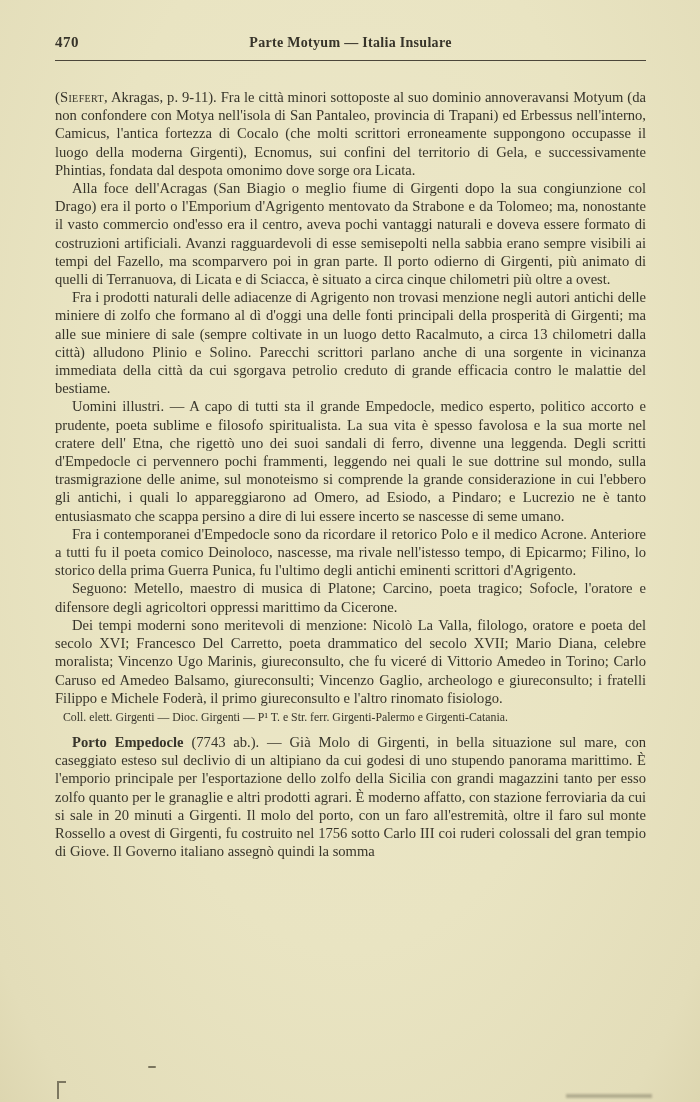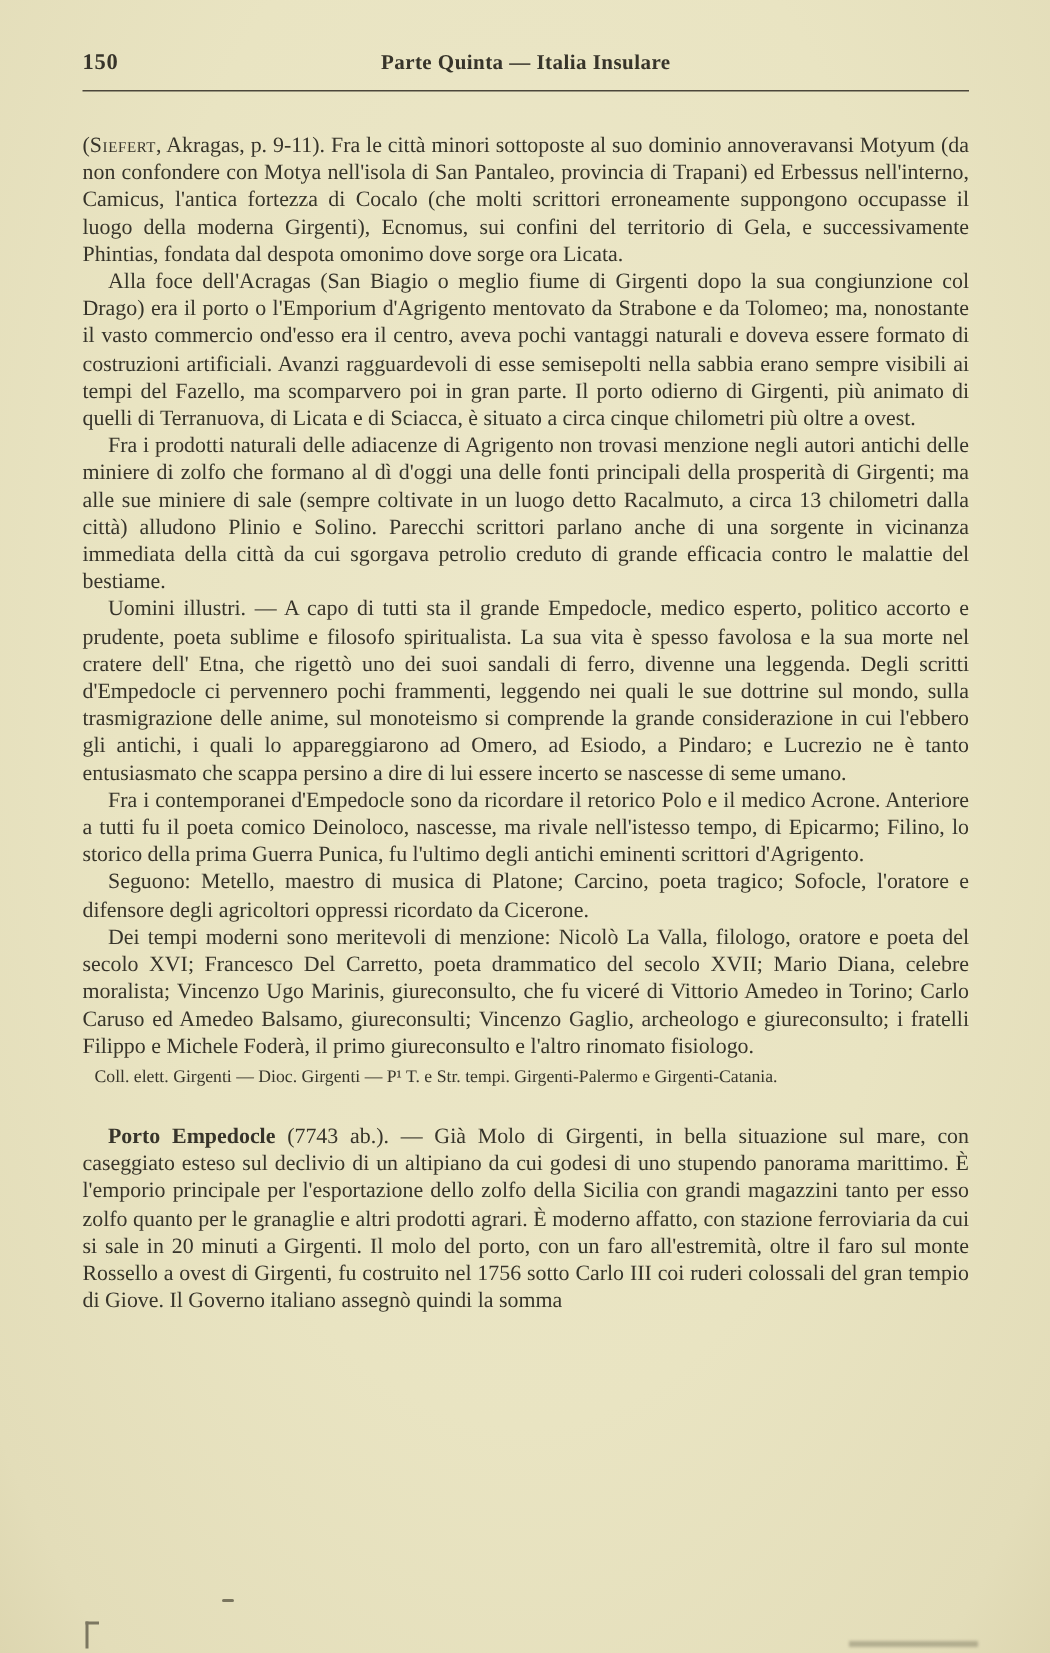--- a/index.html
+++ b/index.html
@@ -33,21 +33,21 @@
     border-top: 1.6px solid #4b463a;
   }
   .text-body {
     position: absolute;
     left: 55px; top: 88px; width: 591px;
     font-size: 14.6px; line-height: 18.2px;
     text-align: justify;
   }
   .para { margin: 0; }
   .para.indent { text-indent: 17px; }
-  .para.gap { margin-top: 24px; }
+  .para.gap { margin-top: 8px; }
   .para.small {
     font-size: 11.8px; line-height: 15px;
     margin-top: 3px;
     text-align: left;
     text-indent: 8px;
   }
   .it { }
   .bd { font-weight: 700; }
   .sc { font-variant: small-caps; letter-spacing: 0.4px; }
   .artifact { position: absolute; background: #55513f; }
@@ -64,34 +64,34 @@
     background: rgba(90, 85, 66, 0.35);
     filter: blur(1px);
   }
 </style>
 </head>
 <body>
 
 <div class="page">
 
   <div class="header">
-    <span class="page-number">150</span>
-    <span class="header-title">Parte Quinta — Italia Insulare</span>
+    <span class="page-number">470</span>
+    <span class="header-title">Parte Motyum — Italia Insulare</span>
   </div>
   <div class="header-rule"></div>
 
   <div class="text-body">
       <p class="para"><span>(</span><span class="sc">Siefert</span><span>, </span><span class="it">Akragas</span><span>, p. 9-11). Fra le città minori sottoposte al suo dominio annoveravansi </span><span class="it">Motyum</span><span> (da non confondere con </span><span class="it">Motya</span><span> nell'isola di San Pantaleo, provincia di Trapani) ed </span><span class="it">Erbessus</span><span> nell'interno, </span><span class="it">Camicus</span><span>, l'antica fortezza di Cocalo (che molti scrittori erroneamente suppongono occupasse il luogo della moderna Girgenti), </span><span class="it">Ecnomus</span><span>, sui confini del territorio di Gela, e successivamente </span><span class="it">Phintias</span><span>, fondata dal despota omonimo dove sorge ora Licata.</span></p>
       <p class="para indent"><span>Alla foce dell'</span><span class="it">Acragas</span><span> (</span><span class="it">San Biagio</span><span> o meglio </span><span class="it">fiume di Girgenti</span><span> dopo la sua congiunzione col </span><span class="it">Drago</span><span>) era il porto o l'</span><span class="it">Emporium</span><span> d'Agrigento mentovato da Strabone e da Tolomeo; ma, nonostante il vasto commercio ond'esso era il centro, aveva pochi vantaggi naturali e doveva essere formato di costruzioni artificiali. Avanzi ragguardevoli di esse semisepolti nella sabbia erano sempre visibili ai tempi del Fazello, ma scomparvero poi in gran parte. Il porto odierno di Girgenti, più animato di quelli di Terranuova, di Licata e di Sciacca, è situato a circa cinque chilometri più oltre a ovest.</span></p>
       <p class="para indent"><span>Fra i prodotti naturali delle adiacenze di Agrigento non trovasi menzione negli autori antichi delle miniere di zolfo che formano al dì d'oggi una delle fonti principali della prosperità di Girgenti; ma alle sue miniere di sale (sempre coltivate in un luogo detto </span><span class="it">Racalmuto</span><span>, a circa 13 chilometri dalla città) alludono Plinio e Solino. Parecchi scrittori parlano anche di una sorgente in vicinanza immediata della città da cui sgorgava petrolio creduto di grande efficacia contro le malattie del bestiame.</span></p>
       <p class="para indent"><span class="it">Uomini illustri.</span><span> — A capo di tutti sta il grande Empedocle, medico esperto, politico accorto e prudente, poeta sublime e filosofo spiritualista. La sua vita è spesso favolosa e la sua morte nel cratere dell' Etna, che rigettò uno dei suoi sandali di ferro, divenne una leggenda. Degli scritti d'Empedocle ci pervennero pochi frammenti, leggendo nei quali le sue dottrine sul mondo, sulla trasmigrazione delle anime, sul monoteismo si comprende la grande considerazione in cui l'ebbero gli antichi, i quali lo appareggiarono ad Omero, ad Esiodo, a Pindaro; e Lucrezio ne è tanto entusiasmato che scappa persino a dire di lui essere incerto se nascesse di seme umano.</span></p>
       <p class="para indent"><span>Fra i contemporanei d'Empedocle sono da ricordare il retorico Polo e il medico Acrone. Anteriore a tutti fu il poeta comico Deinoloco, nascesse, ma rivale nell'istesso tempo, di Epicarmo; Filino, lo storico della prima Guerra Punica, fu l'ultimo degli antichi eminenti scrittori d'Agrigento.</span></p>
-      <p class="para indent"><span>Seguono: Metello, maestro di musica di Platone; Carcino, poeta tragico; Sofocle, l'oratore e difensore degli agricoltori oppressi ricordato da Cicerone.</span></p>
+      <p class="para indent"><span>Seguono: Metello, maestro di musica di Platone; Carcino, poeta tragico; Sofocle, l'oratore e difensore degli agricoltori oppressi marittimo da Cicerone.</span></p>
       <p class="para indent"><span>Dei tempi moderni sono meritevoli di menzione: Nicolò La Valla, filologo, oratore e poeta del secolo XVI; Francesco Del Carretto, poeta drammatico del secolo XVII; Mario Diana, celebre moralista; Vincenzo Ugo Marinis, giureconsulto, che fu viceré di Vittorio Amedeo in Torino; Carlo Caruso ed Amedeo Balsamo, giureconsulti; Vincenzo Gaglio, archeologo e giureconsulto; i fratelli Filippo e Michele Foderà, il primo giureconsulto e l'altro rinomato fisiologo.</span></p>
-      <p class="para small"><span>Coll. elett. Girgenti — Dioc. Girgenti — P¹ T. e Str. tempi. Girgenti-Palermo e Girgenti-Catania.</span></p>
+      <p class="para small"><span>Coll. elett. Girgenti — Dioc. Girgenti — P¹ T. e Str. ferr. Girgenti-Palermo e Girgenti-Catania.</span></p>
       <p class="para indent gap"><span class="bd">Porto Empedocle</span><span> (7743 ab.). — Già </span><span class="it">Molo di Girgenti</span><span>, in bella situazione sul mare, con caseggiato esteso sul declivio di un altipiano da cui godesi di uno stupendo panorama marittimo. È l'emporio principale per l'esportazione dello zolfo della Sicilia con grandi magazzini tanto per esso zolfo quanto per le granaglie e altri prodotti agrari. È moderno affatto, con stazione ferroviaria da cui si sale in 20 minuti a Girgenti. Il molo del porto, con un faro all'estremità, oltre il faro sul monte Rossello a ovest di Girgenti, fu costruito nel 1756 sotto Carlo III coi ruderi colossali del gran tempio di Giove. Il Governo italiano assegnò quindi la somma</span></p>
     </div>
 
   <div class="artifact artifact-dash"></div>
   <div class="artifact-corner artifact"></div>
   <div class="artifact artifact-smudge"></div>
 
 </div>
 
 </body></html>

